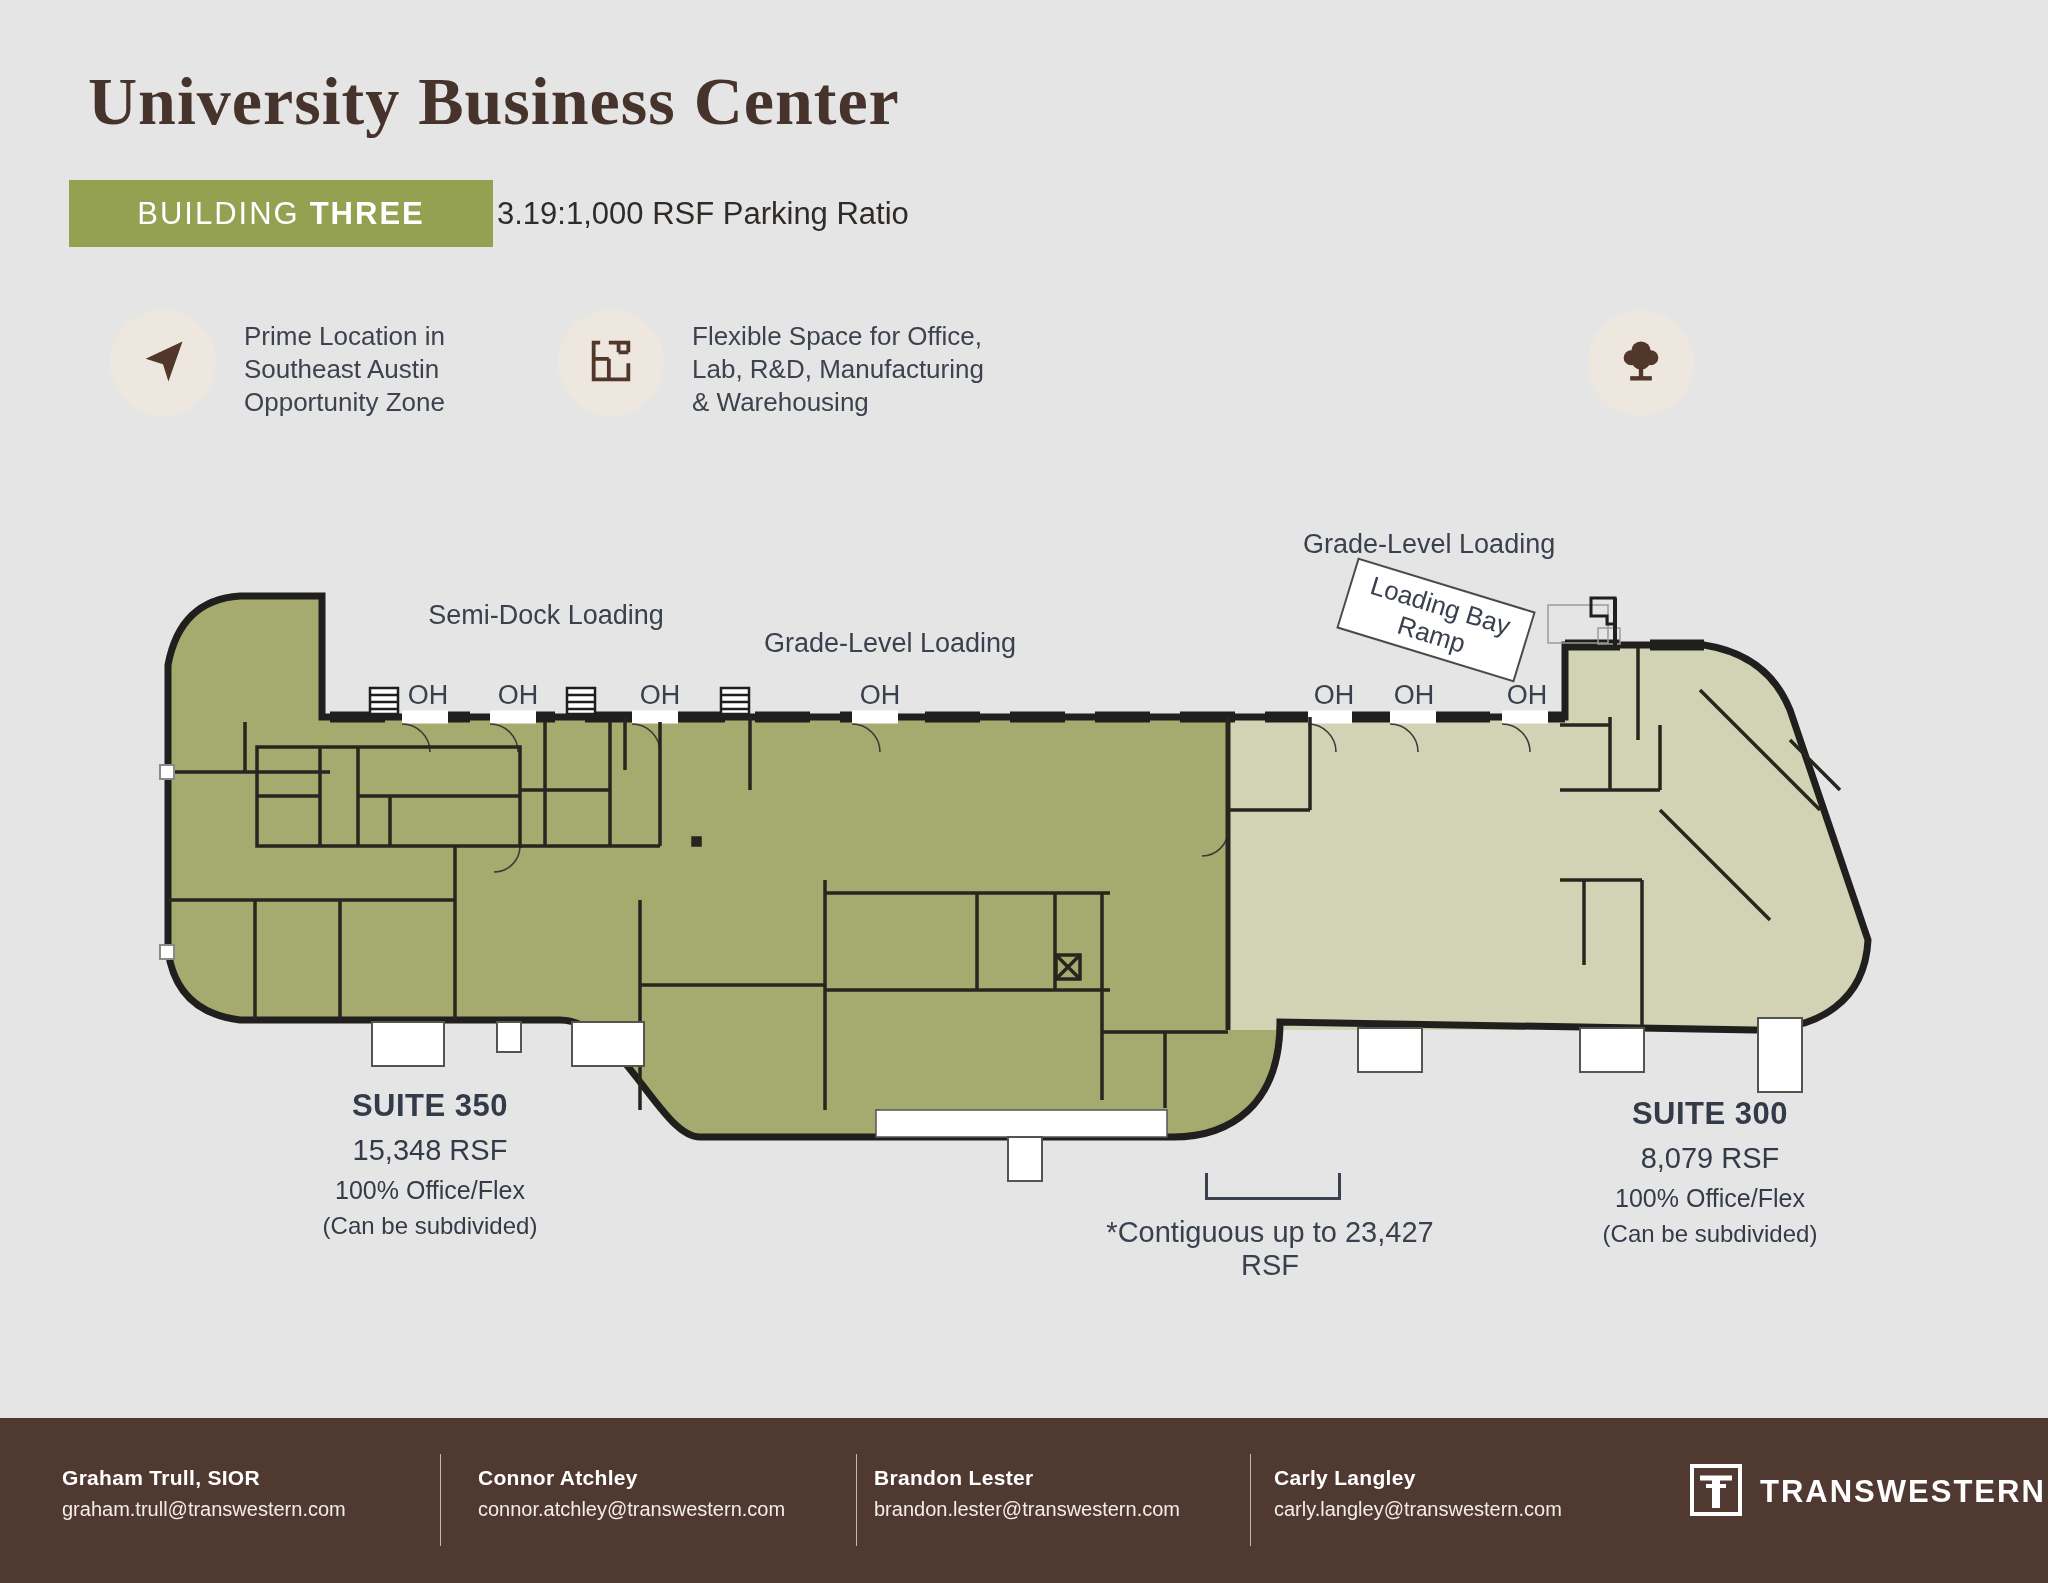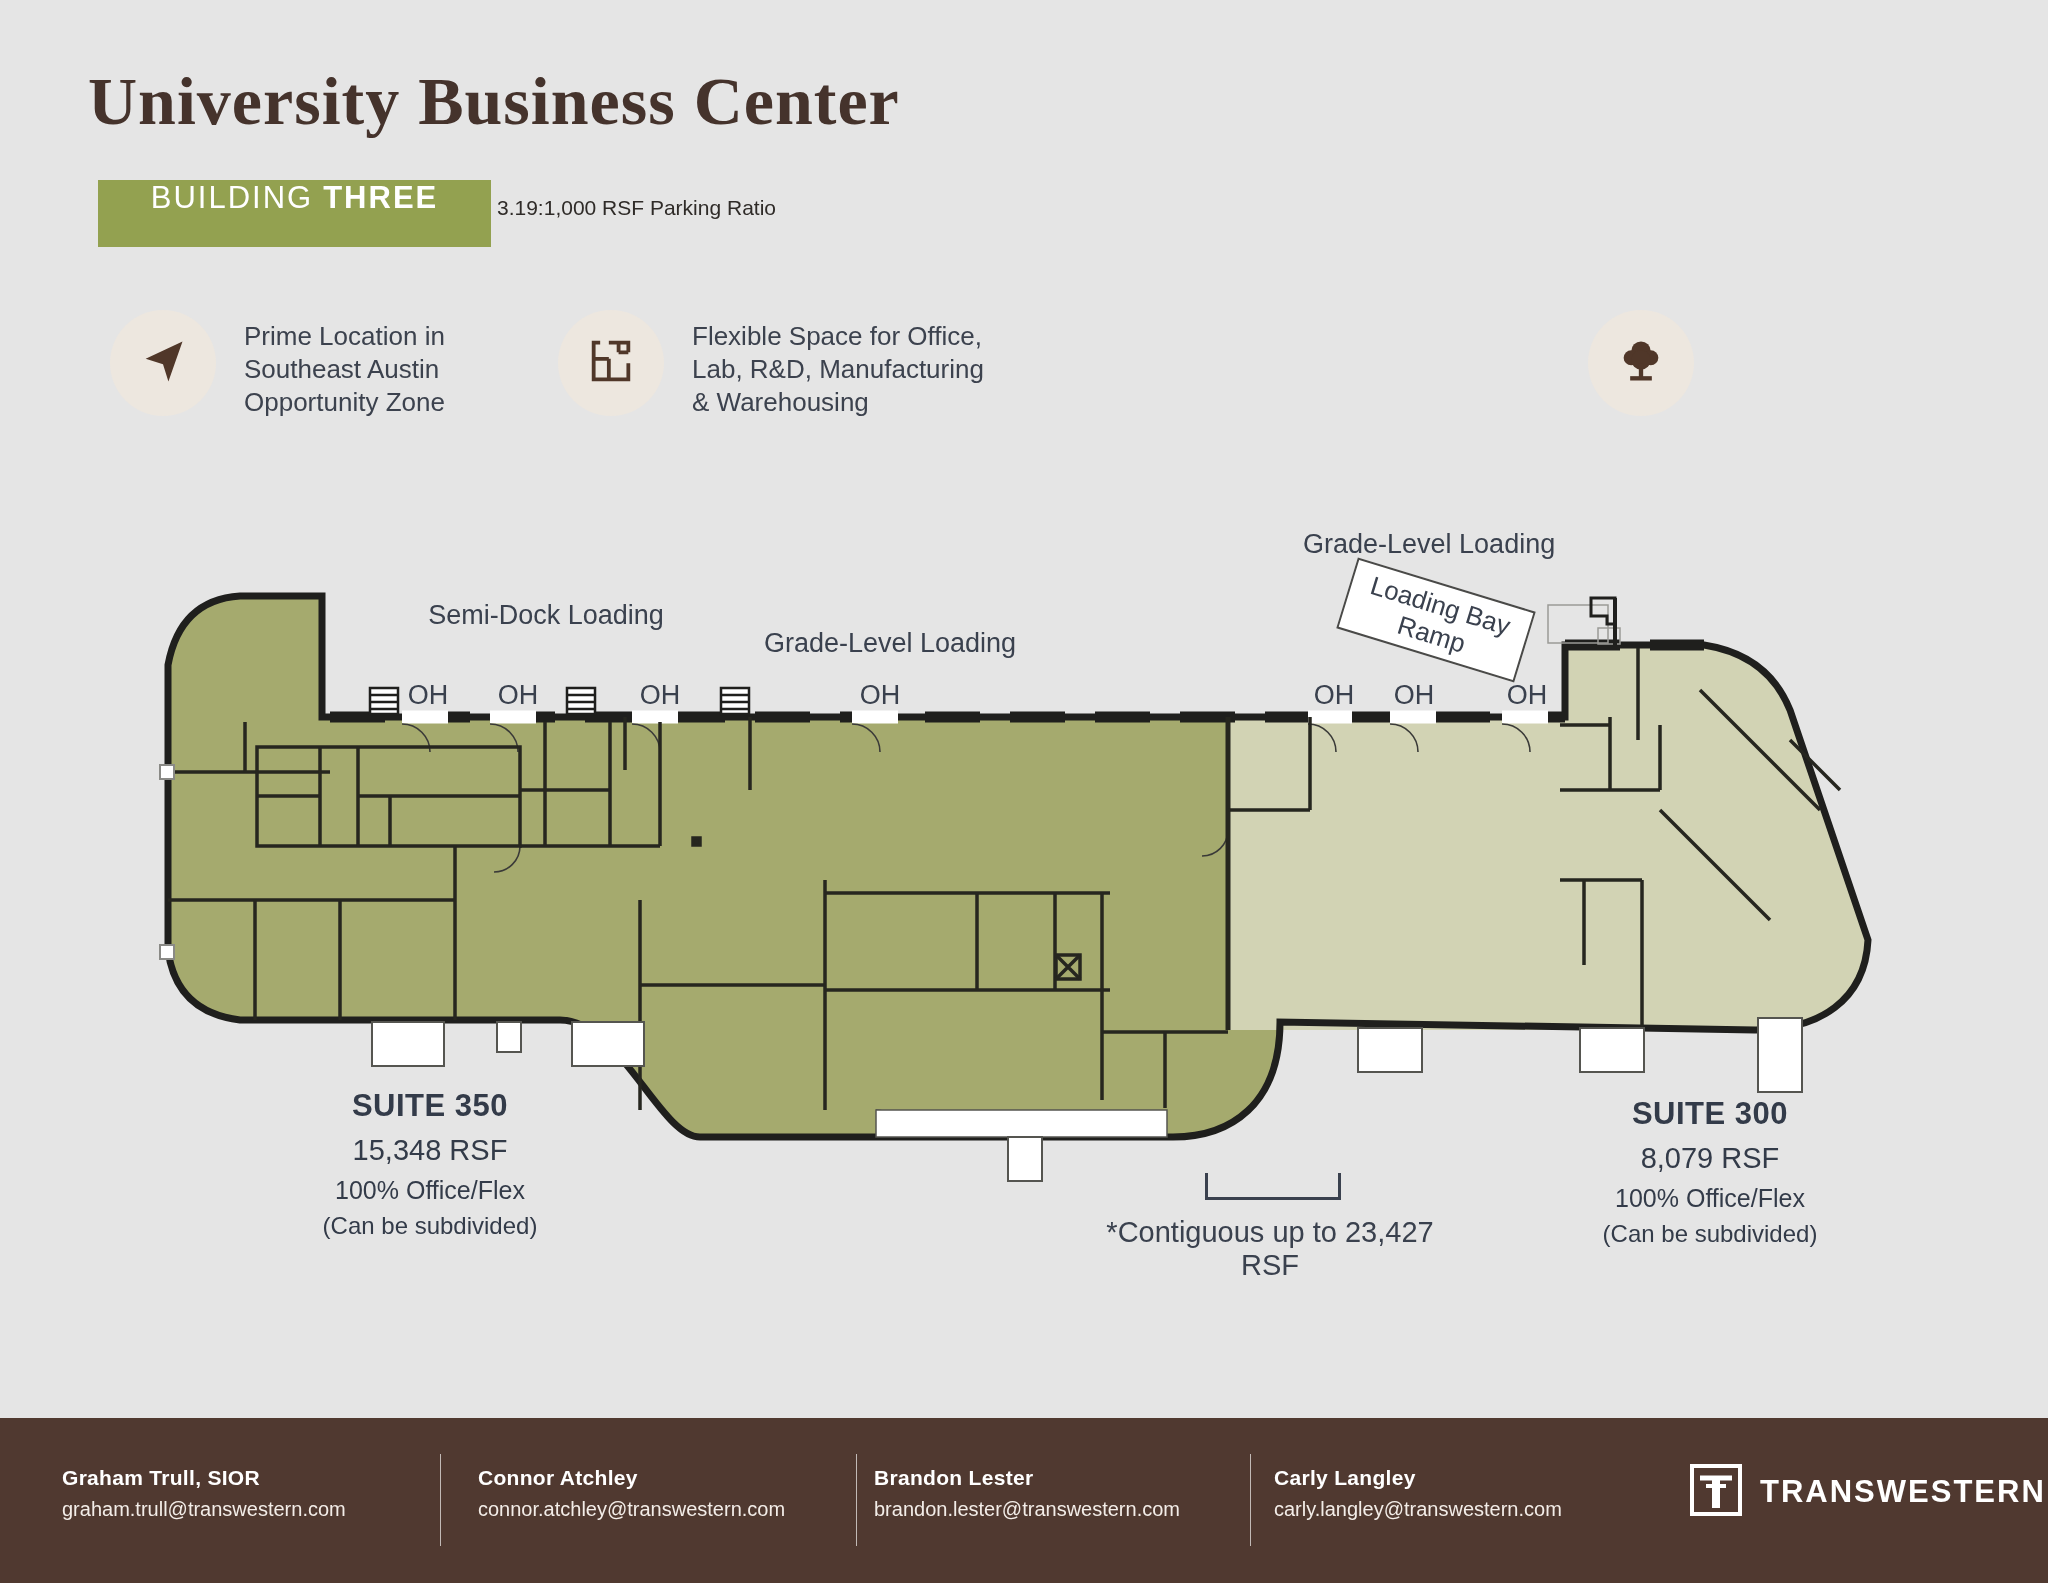--- a/index.html
+++ b/index.html
@@ -1,25 +1,25 @@
 <!DOCTYPE html>
 <html><head>
 <meta charset="utf-8">
 <style>
   html,body{margin:0;padding:0;background:#fff;}
   #stage{position:relative;width:2048px;height:1583px;background:#e5e5e5;overflow:hidden;
          font-family:"Liberation Sans",sans-serif;}
   
   .page-title{position:absolute;left:88px;top:62px;font-family:"Liberation Serif",serif;
     font-size:68px;font-weight:600;letter-spacing:1px;color:#45342;color:#45332C;}
-  .badge{position:absolute;left:98px;top:180px;width:393px;height:67px;background:#93A150;
-    display:flex;align-items:flex-start;justify-content:center;color:#fff;font-size:31px;
+  .badge{position:absolute;left:69px;top:180px;width:424px;height:67px;background:#93A150;
+    display:flex;align-items:center;justify-content:center;color:#fff;font-size:31px;
     letter-spacing:2px;}
   .badge b{font-weight:700;margin-left:10px;}
-  .parking{position:absolute;left:497px;top:196px;font-size:21px;color:#2F2B28;}
+  .parking{position:absolute;left:497px;top:196px;font-size:31px;color:#2F2B28;}
   
   .feature{position:absolute;top:310px;display:flex;align-items:flex-start;}
   .fcircle{width:106px;height:106px;border-radius:50%;background:#EDE7DF;flex:0 0 auto;
     display:flex;align-items:center;justify-content:center;}
   .ftext{margin-left:28px;margin-top:10px;font-size:26px;line-height:33px;color:#3C424E;}
   
   .plan-label{position:absolute;font-size:27px;color:#3A414E;white-space:nowrap;}
   .plan-label.center{text-align:center;}
   .oh{position:absolute;top:680px;width:60px;text-align:center;font-size:27px;color:#3A414E;}
   .ramp{position:absolute;left:1343px;top:583px;width:182px;height:70px;background:#fff;

